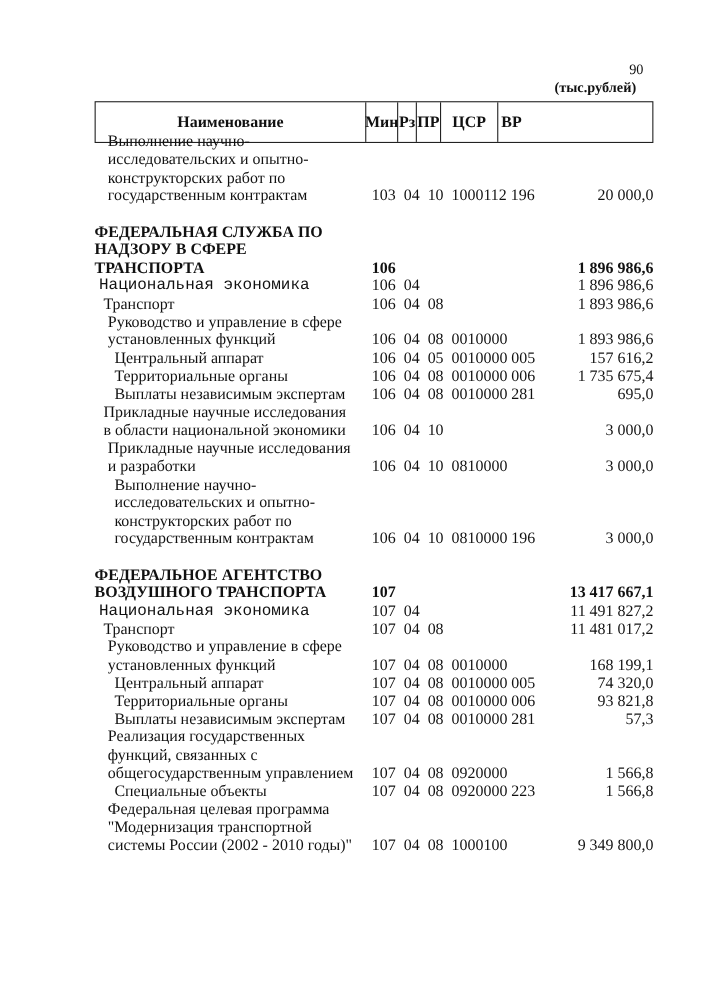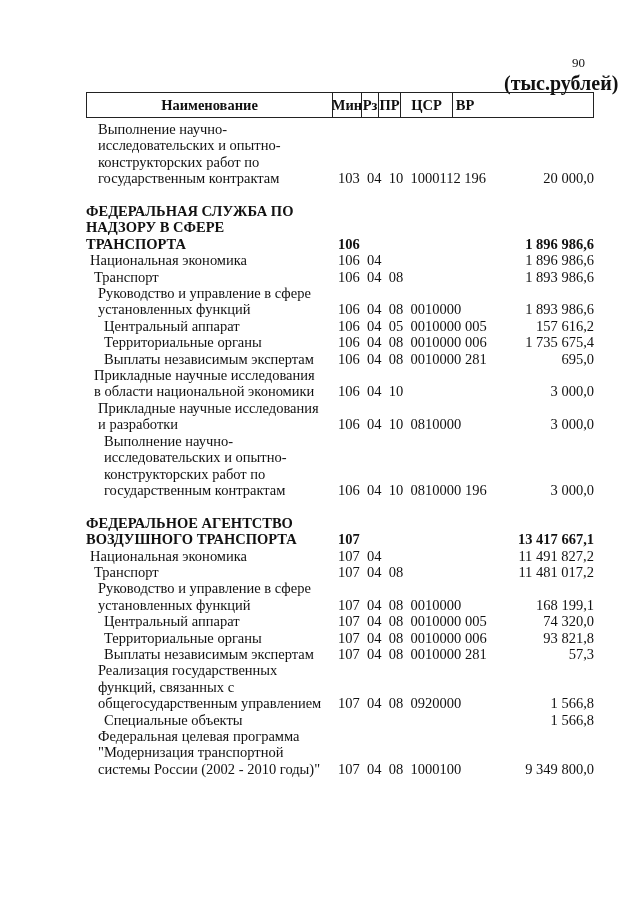--- a/index.html
+++ b/index.html
@@ -5,24 +5,24 @@
     html, body { margin: 0; padding: 0; background: #ffffff; }
     body {
       width: 640px; height: 900px; position: relative; overflow: hidden;
       font-family: "Liberation Serif", "DejaVu Serif", serif;
       color: #111;
     }
     .page-num {
       position: absolute; top: 55px; left: 572px; font-size: 13px;
     }
     .units {
-      position: absolute; top: 72px; left: 504px; font-size: 20px; font-weight: bold;
+      position: absolute; top: 72px; left: 504px; font-size: 13px; font-weight: bold;
     }
     .header {
-      position: absolute; top: 92px; left: 86px; width: 508px; height: 26px;
+      position: absolute; top: 92px; left: 86px; width: 508px; height: 38px;
       border: 1px solid #222; box-sizing: border-box; display: flex;
       font-weight: bold; font-size: 14.5px;
     }
     .header > div {
       border-right: 1px solid #222; box-sizing: border-box;
       display: flex; align-items: center; justify-content: center; height: 100%;
     }
     .header > div:last-child { border-right: none; }
     .h-name { width: 246px; }
     .h-min { width: 29px; }
@@ -39,21 +39,21 @@
     }
     .row .name { width: 250px; white-space: pre-line; }
     .row .codes {
       position: absolute; bottom: 0; left: 252px; white-space: pre;
     }
     .row .sum {
       position: absolute; bottom: 0; right: 0; text-align: right;
     }
     .row.bold { font-weight: bold; }
     .gap { height: 16.4px; }
-    .ind1 .name { padding-left: 4px; }
+    .ind1 .name { padding-left: 4px; font-family: Liberation Mono, monospace; }
     .ind2 .name { padding-left: 8px; }
     .ind3 .name { padding-left: 12px; }
     .ind4 .name { padding-left: 18px; }
   </style>
 </head>
 <body>
 
 <div class="page-num">90</div>
 <div class="units">(тыс.рублей)</div>
 
@@ -174,20 +174,21 @@
     </div>
     <div class="row ind3">
       <div class="name">Реализация государственных
 функций, связанных с
 общегосударственным управлением</div>
       <div class="codes">107  04  08  0920000</div>
       <div class="sum">1 566,8</div>
     </div>
     <div class="row ind4">
       <div class="name">Специальные объекты</div>
+      <div class="codes">107  04  08  0920000 223</div>
       <div class="sum">1 566,8</div>
     </div>
     <div class="row ind3">
       <div class="name">Федеральная целевая программа
 "Модернизация транспортной
 системы России (2002 - 2010 годы)"</div>
       <div class="codes">107  04  08  1000100</div>
       <div class="sum">9 349 800,0</div>
     </div>
   </div>

